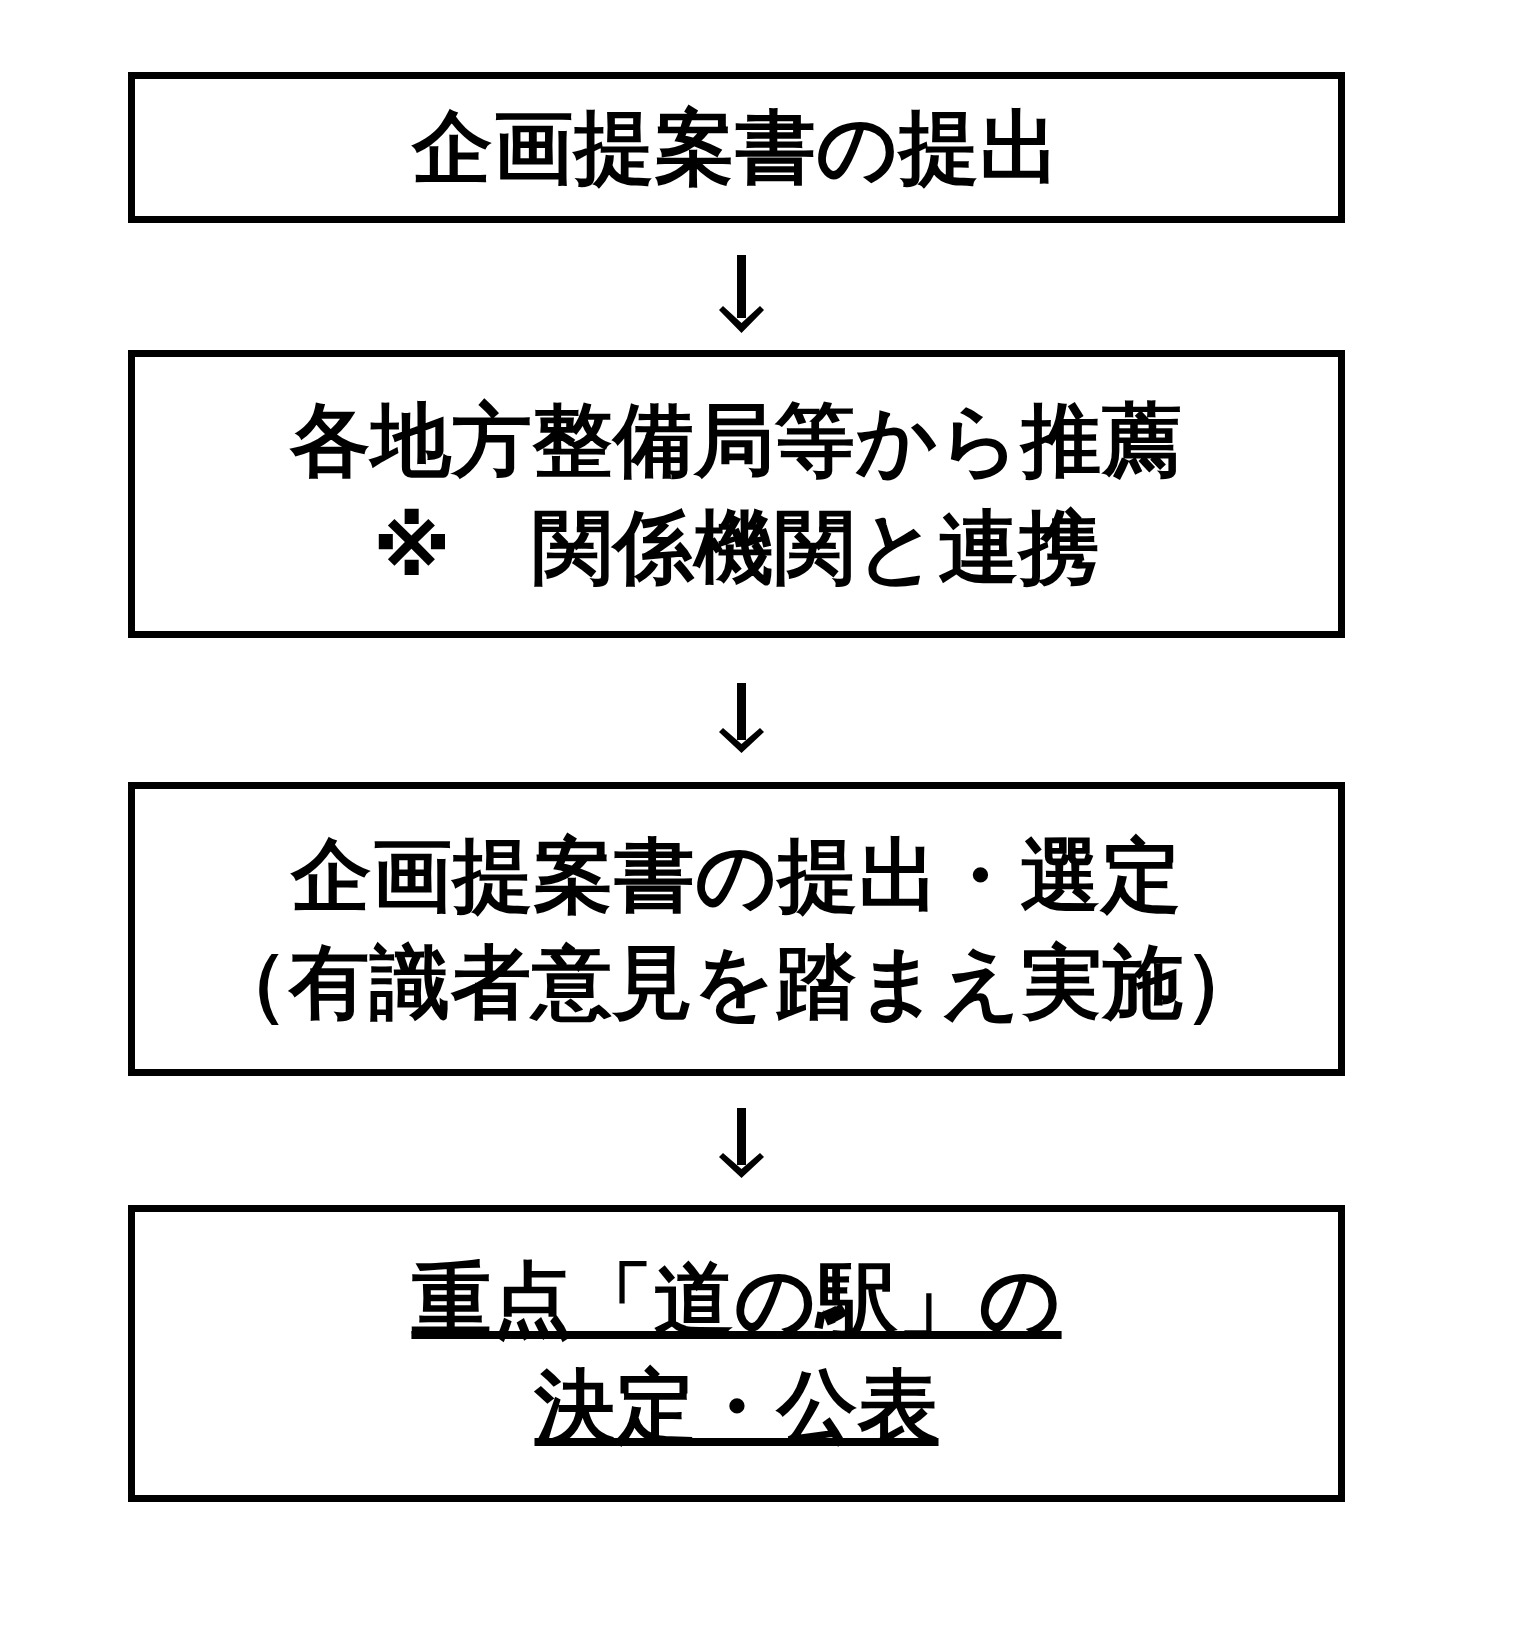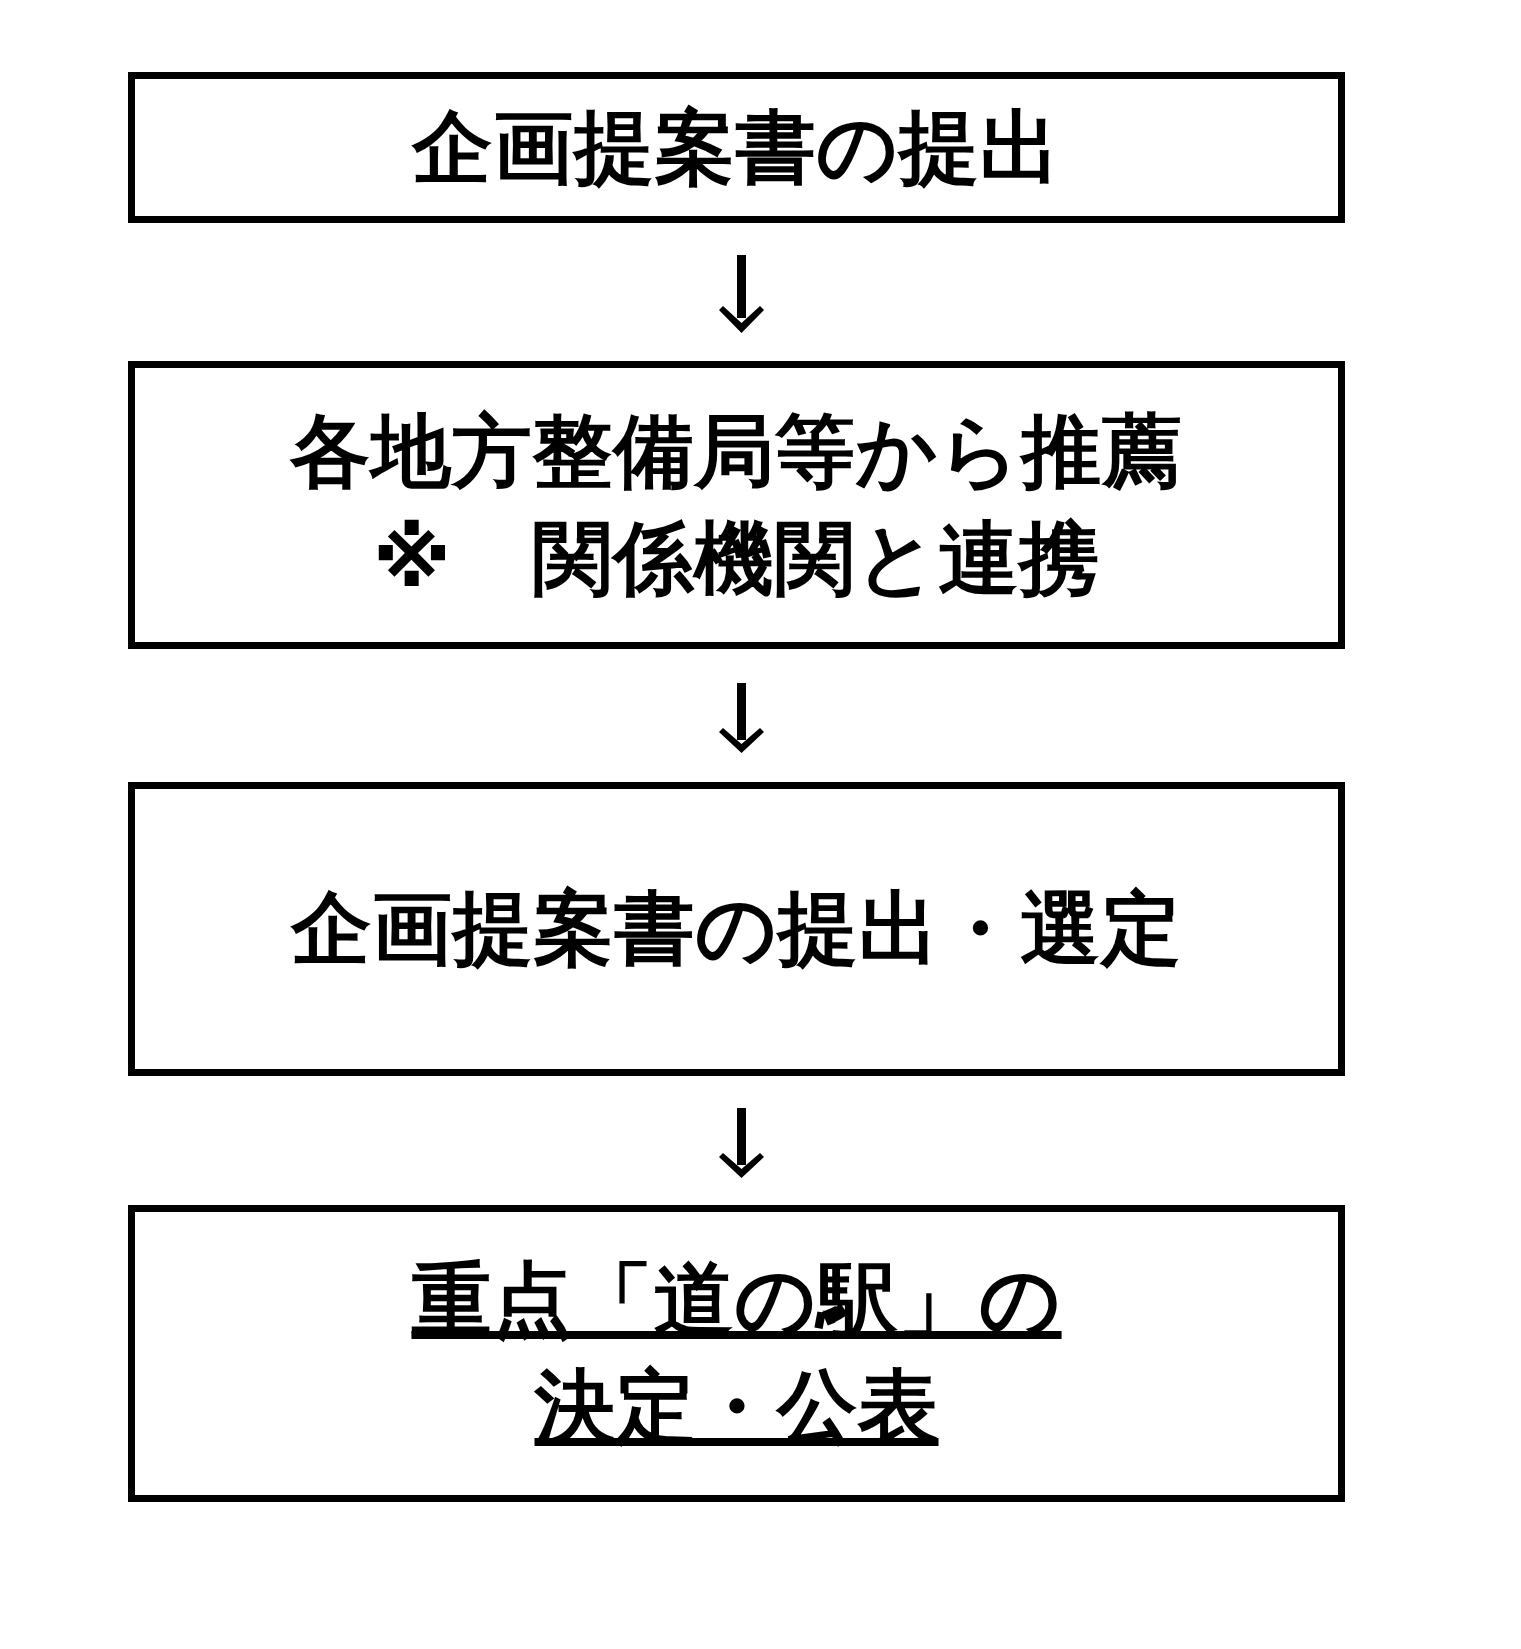--- a/index.html
+++ b/index.html
@@ -43,21 +43,21 @@
     color: #000000;
     white-space: nowrap;
     text-align: center;
   }
   .box-line + .box-line {
     margin-top: 27px;
   }
 
   
   #box-1 { top: 72px;   height: 151px; }
-  #box-2 { top: 361px;  height: 288px; justify-content: center; }
+  #box-2 { top: 350px;  height: 288px; justify-content: center; }
   #box-3 { top: 782px;  height: 294px; }
   #box-4 { top: 1205px; height: 297px; text-decoration: underline; }
 
   
   .flow-arrow {
     position: absolute;
     left: 707px;
     width: 66px;
     height: 100px;
   }
@@ -90,20 +90,21 @@
 
   <div class="flow-arrow" id="arrow-2">
     <svg viewBox="0 0 66 70" preserveAspectRatio="none">
       <rect x="30" y="0" width="9" height="57" fill="#000000"></rect>
       <path d="M 12 49 L 34.5 70 L 57 49 L 53 45 L 34.5 61 L 16 45 Z" fill="#000000"></path>
     </svg>
   </div>
 
   <div class="flow-box" id="box-3">
     <div class="box-line">企画提案書の提出・選定</div>
+    <div class="box-line">（有識者意見を踏まえ実施）</div>
   </div>
 
   <div class="flow-arrow" id="arrow-3">
     <svg viewBox="0 0 66 70" preserveAspectRatio="none">
       <rect x="30" y="0" width="9" height="57" fill="#000000"></rect>
       <path d="M 12 49 L 34.5 70 L 57 49 L 53 45 L 34.5 61 L 16 45 Z" fill="#000000"></path>
     </svg>
   </div>
 
   <div class="flow-box" id="box-4">

